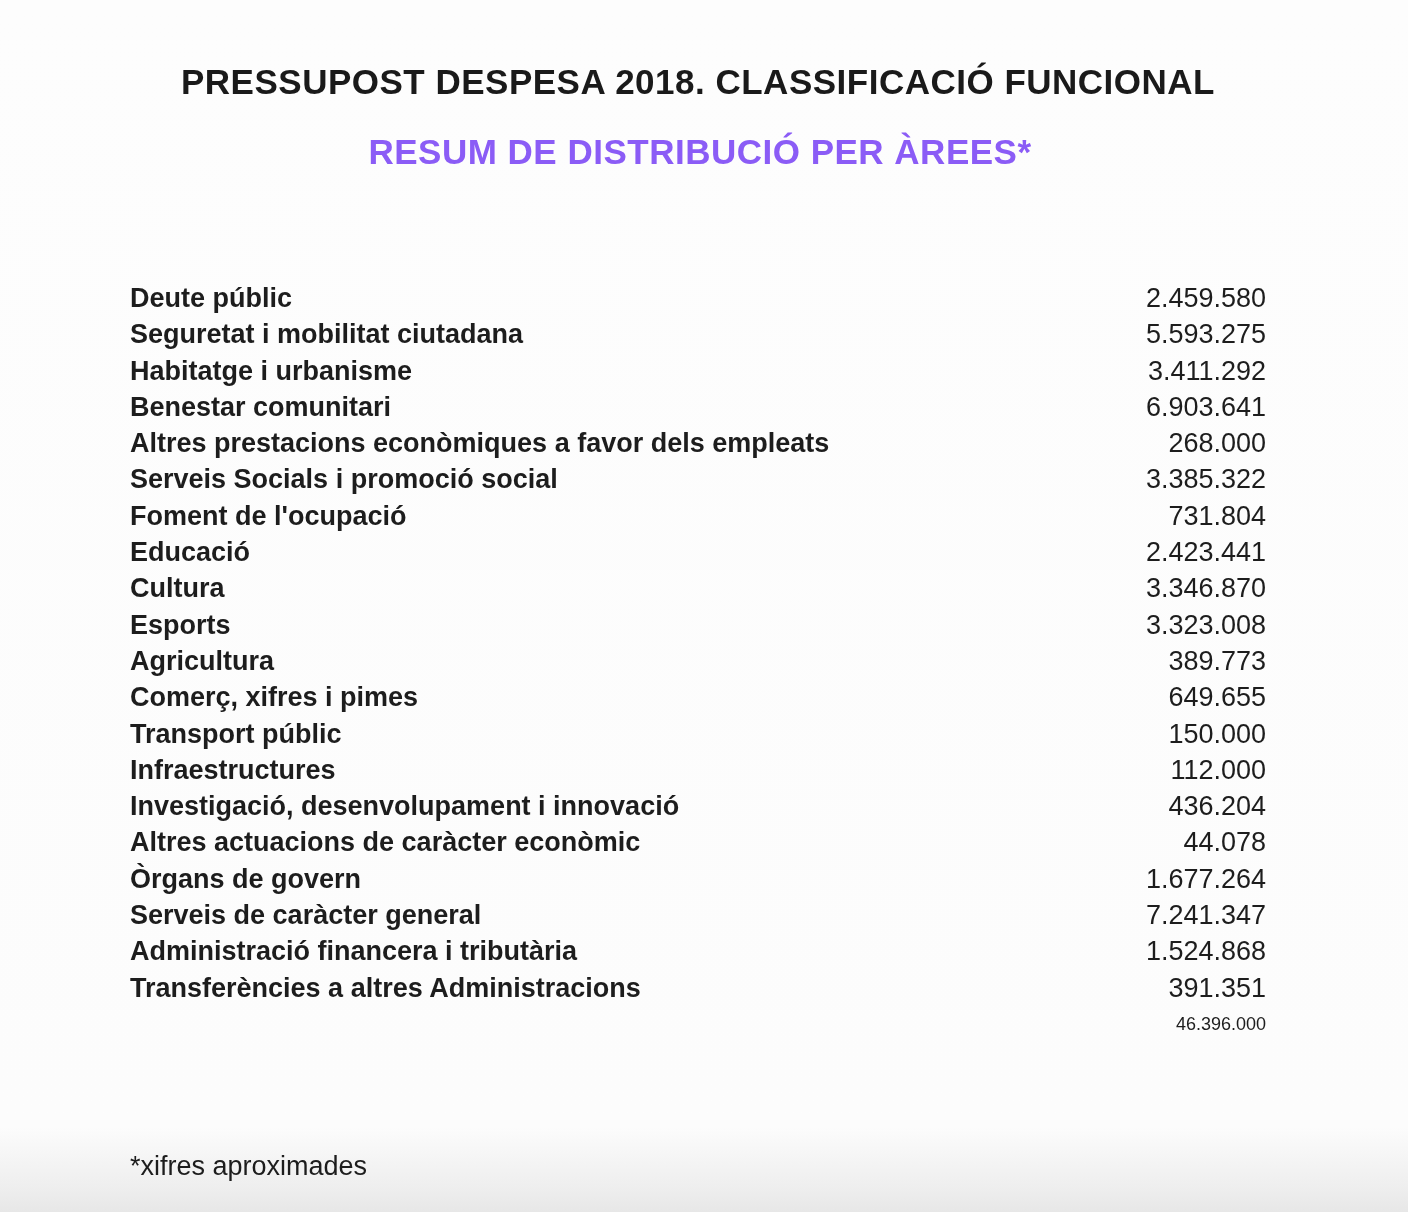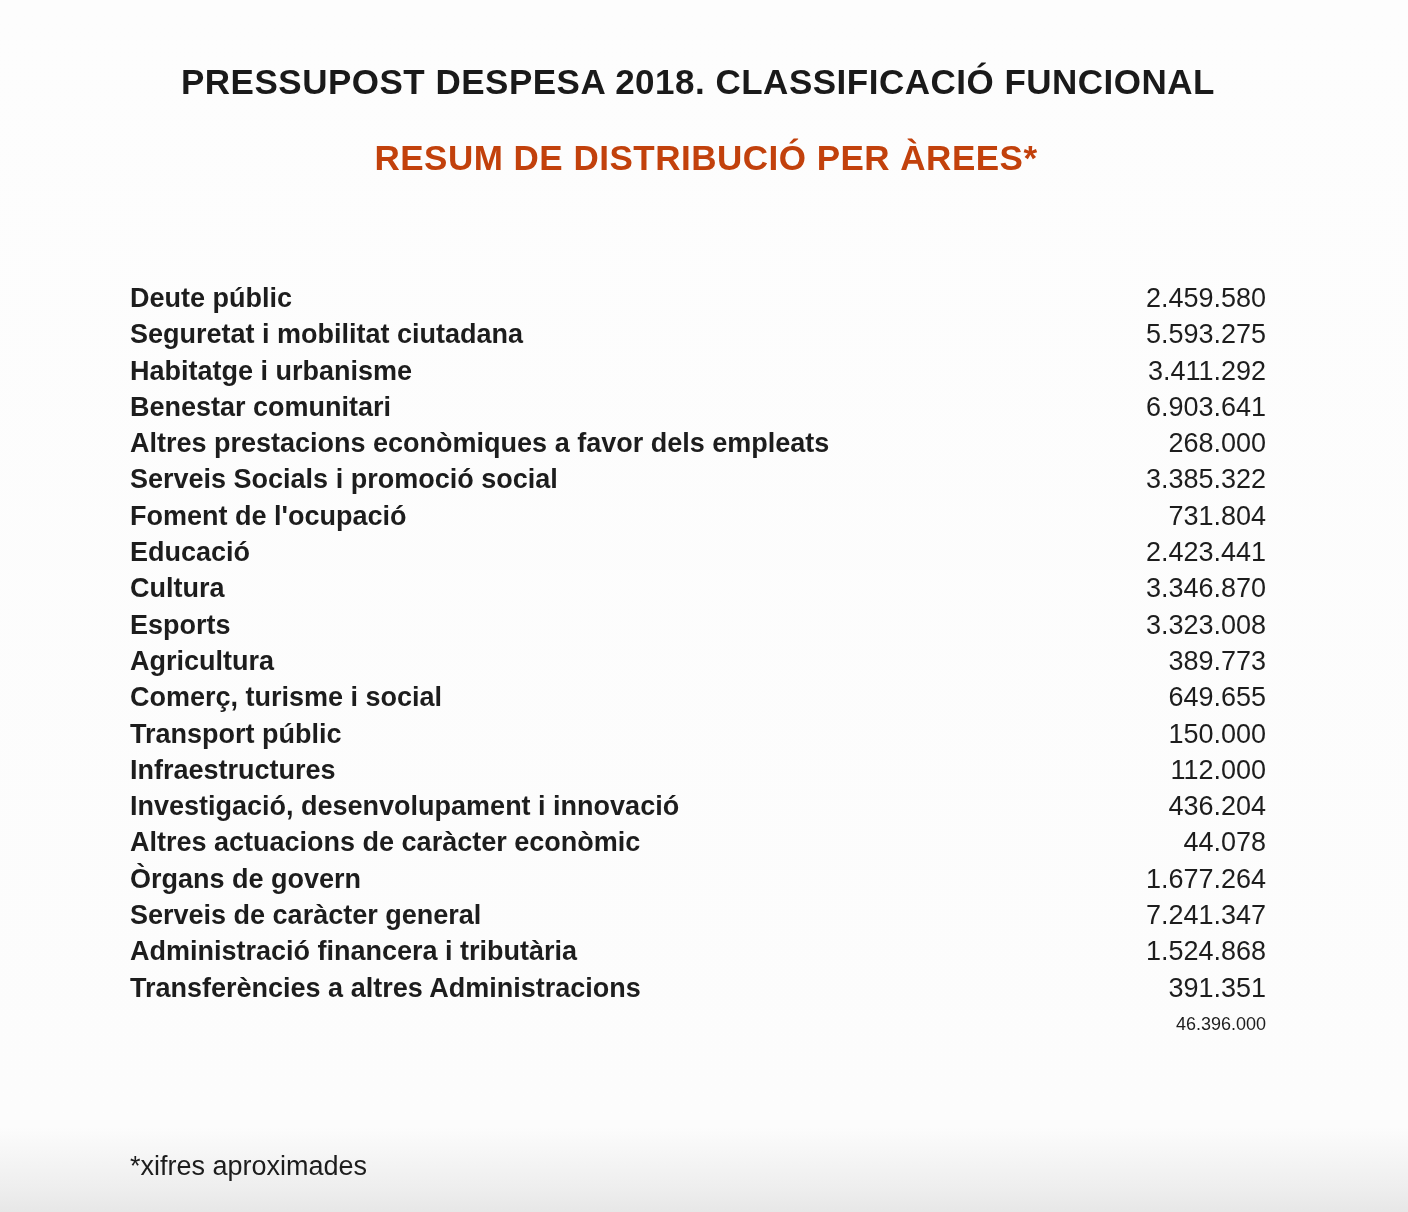--- a/index.html
+++ b/index.html
@@ -36,26 +36,26 @@
     font-weight: bold;
     letter-spacing: 0.5px;
     color: #1a1a1a;
     white-space: nowrap;
   }
   .subtitle {
     position: absolute;
     top: 130px;
     left: 0;
     width: 100%;
-    margin: 8px;
+    margin: 2px;
     text-align: center;
     font-size: 35px;
     font-weight: bold;
     letter-spacing: 0.5px;
-    color: #c2410c;
+    color: #8b5cf6;
     white-space: nowrap;
   }
   .budget-table {
     position: absolute;
     top: 280px;
     left: 0;
     width: 100%;
   }
   .row {
     display: flex;
@@ -156,21 +156,21 @@
     <span class="label">Esports</span>
     <span class="value">3.323.008</span>
   </div>
 
   <div class="row">
     <span class="label">Agricultura</span>
     <span class="value">389.773</span>
   </div>
 
   <div class="row">
-    <span class="label">Comerç, turisme i social</span>
+    <span class="label">Comerç, xifres i pimes</span>
     <span class="value">649.655</span>
   </div>
 
   <div class="row">
     <span class="label">Transport públic</span>
     <span class="value">150.000</span>
   </div>
 
   <div class="row">
     <span class="label">Infraestructures</span>

